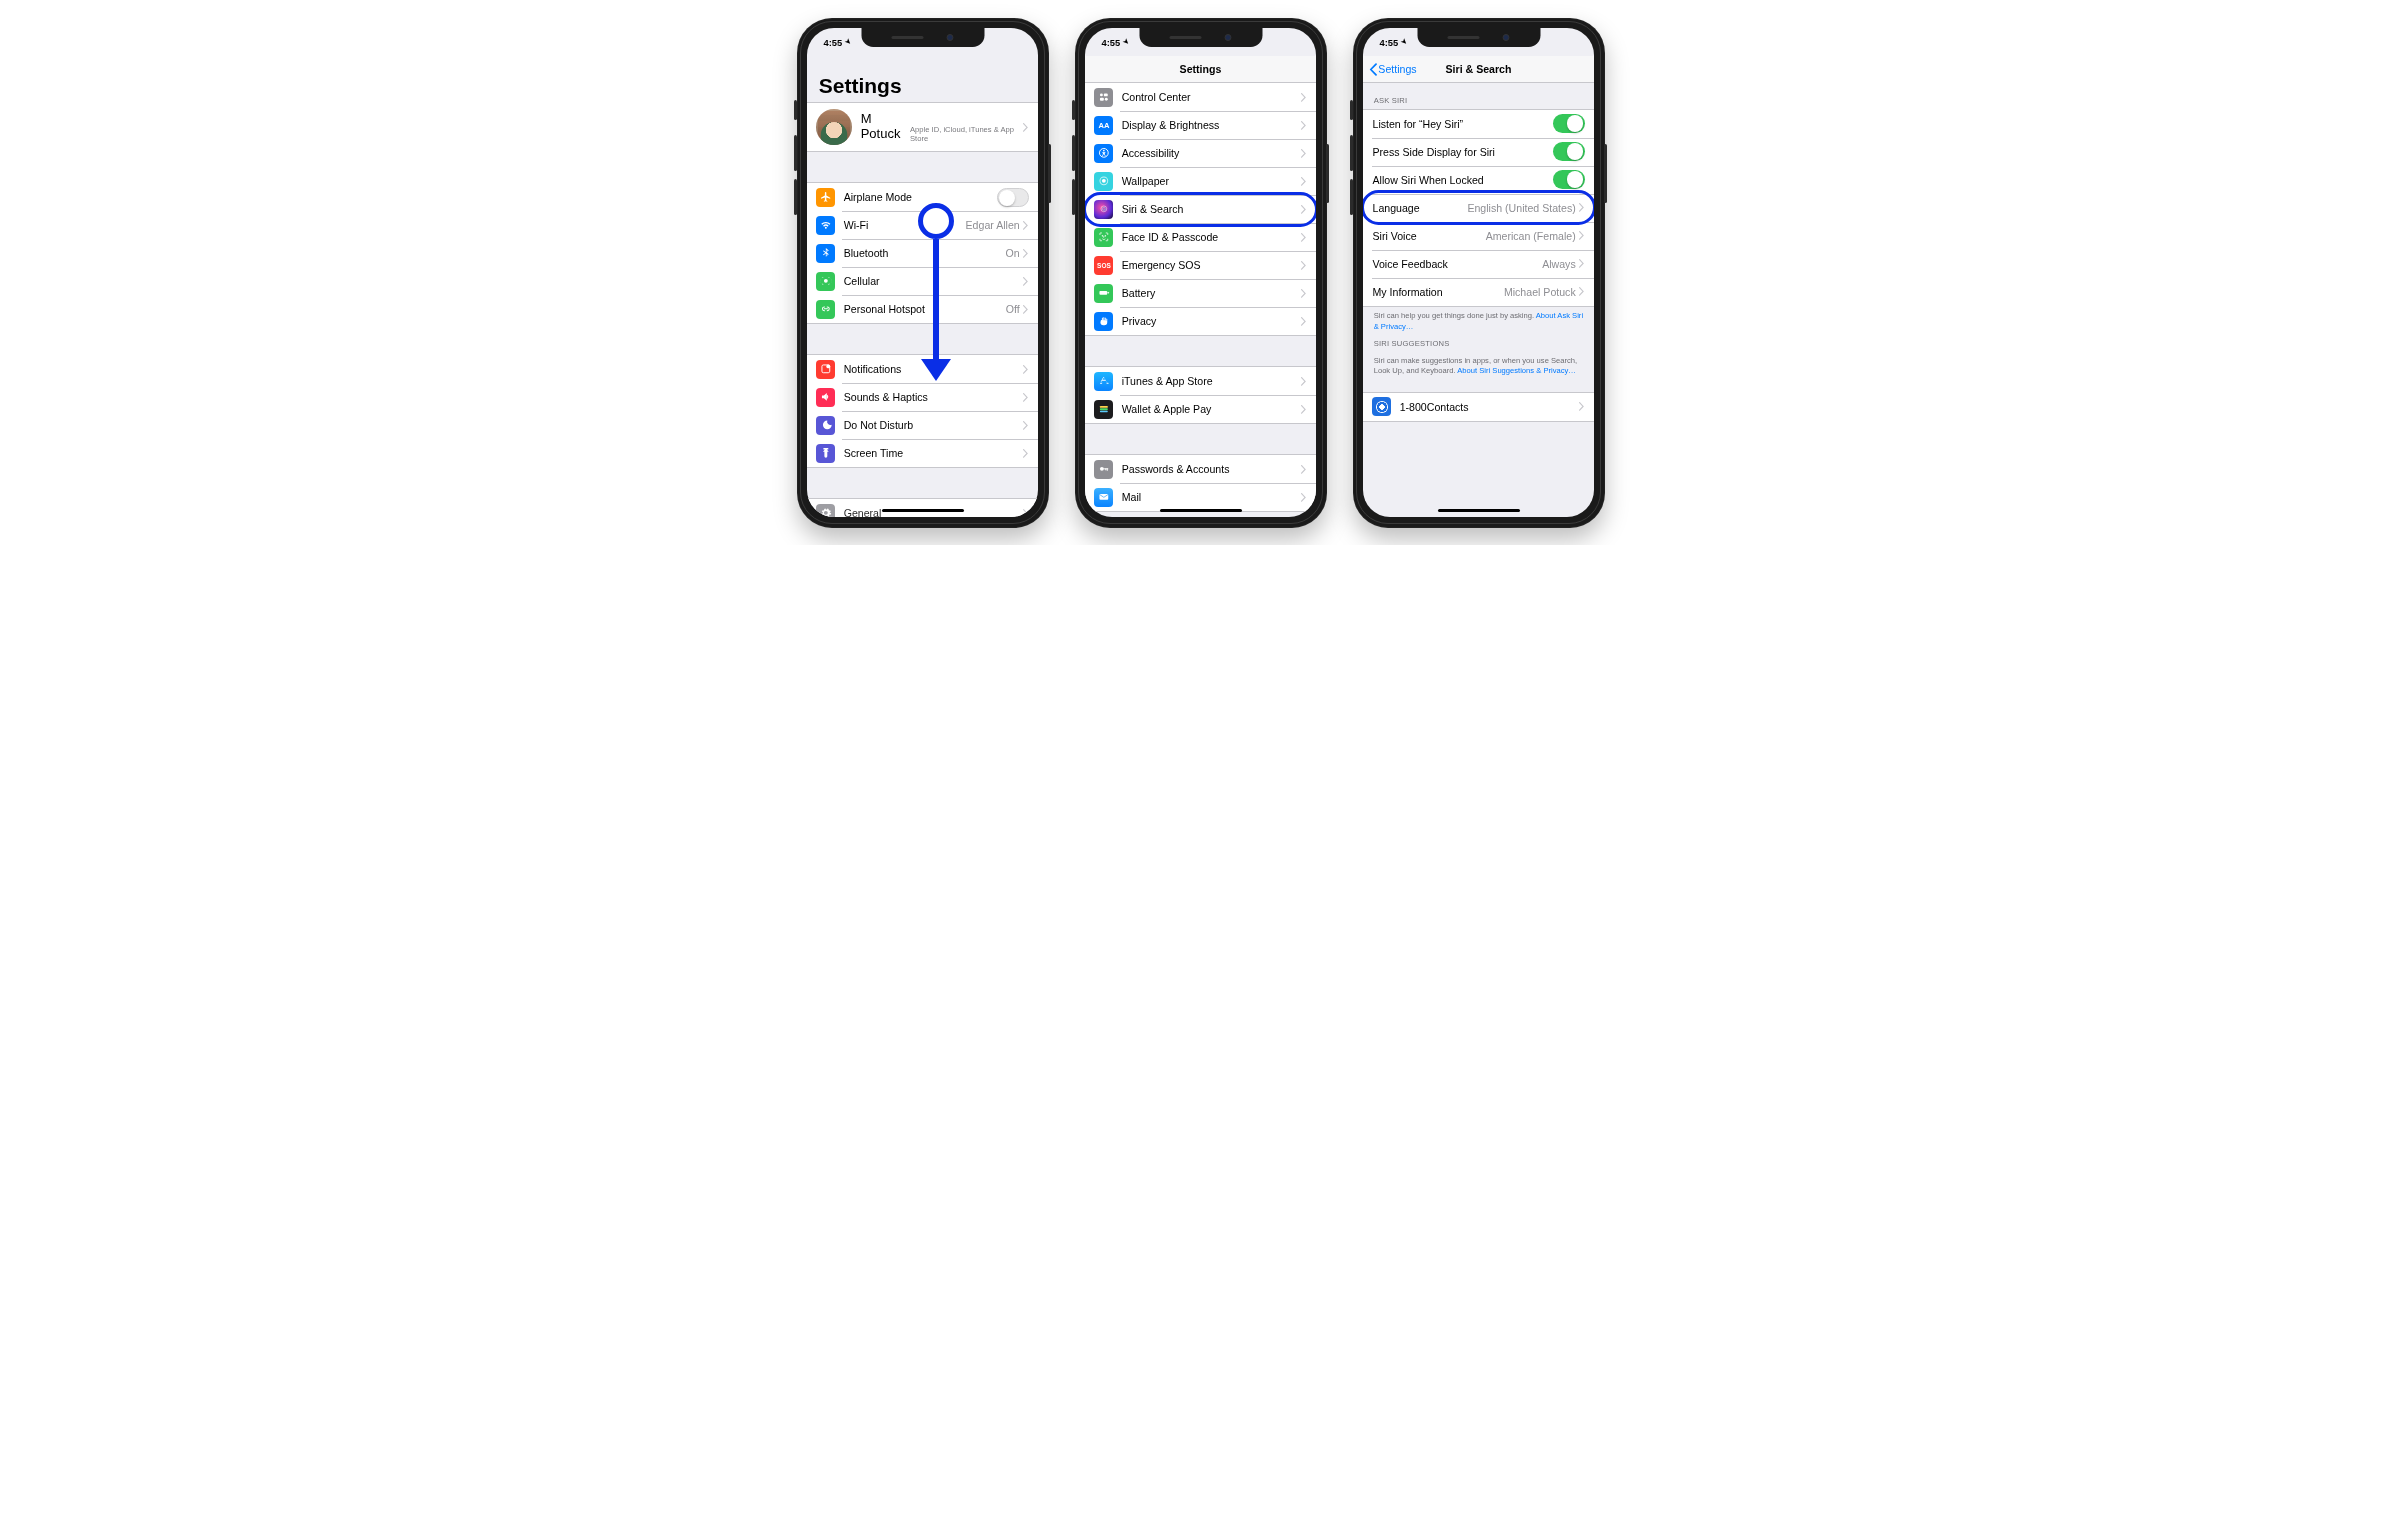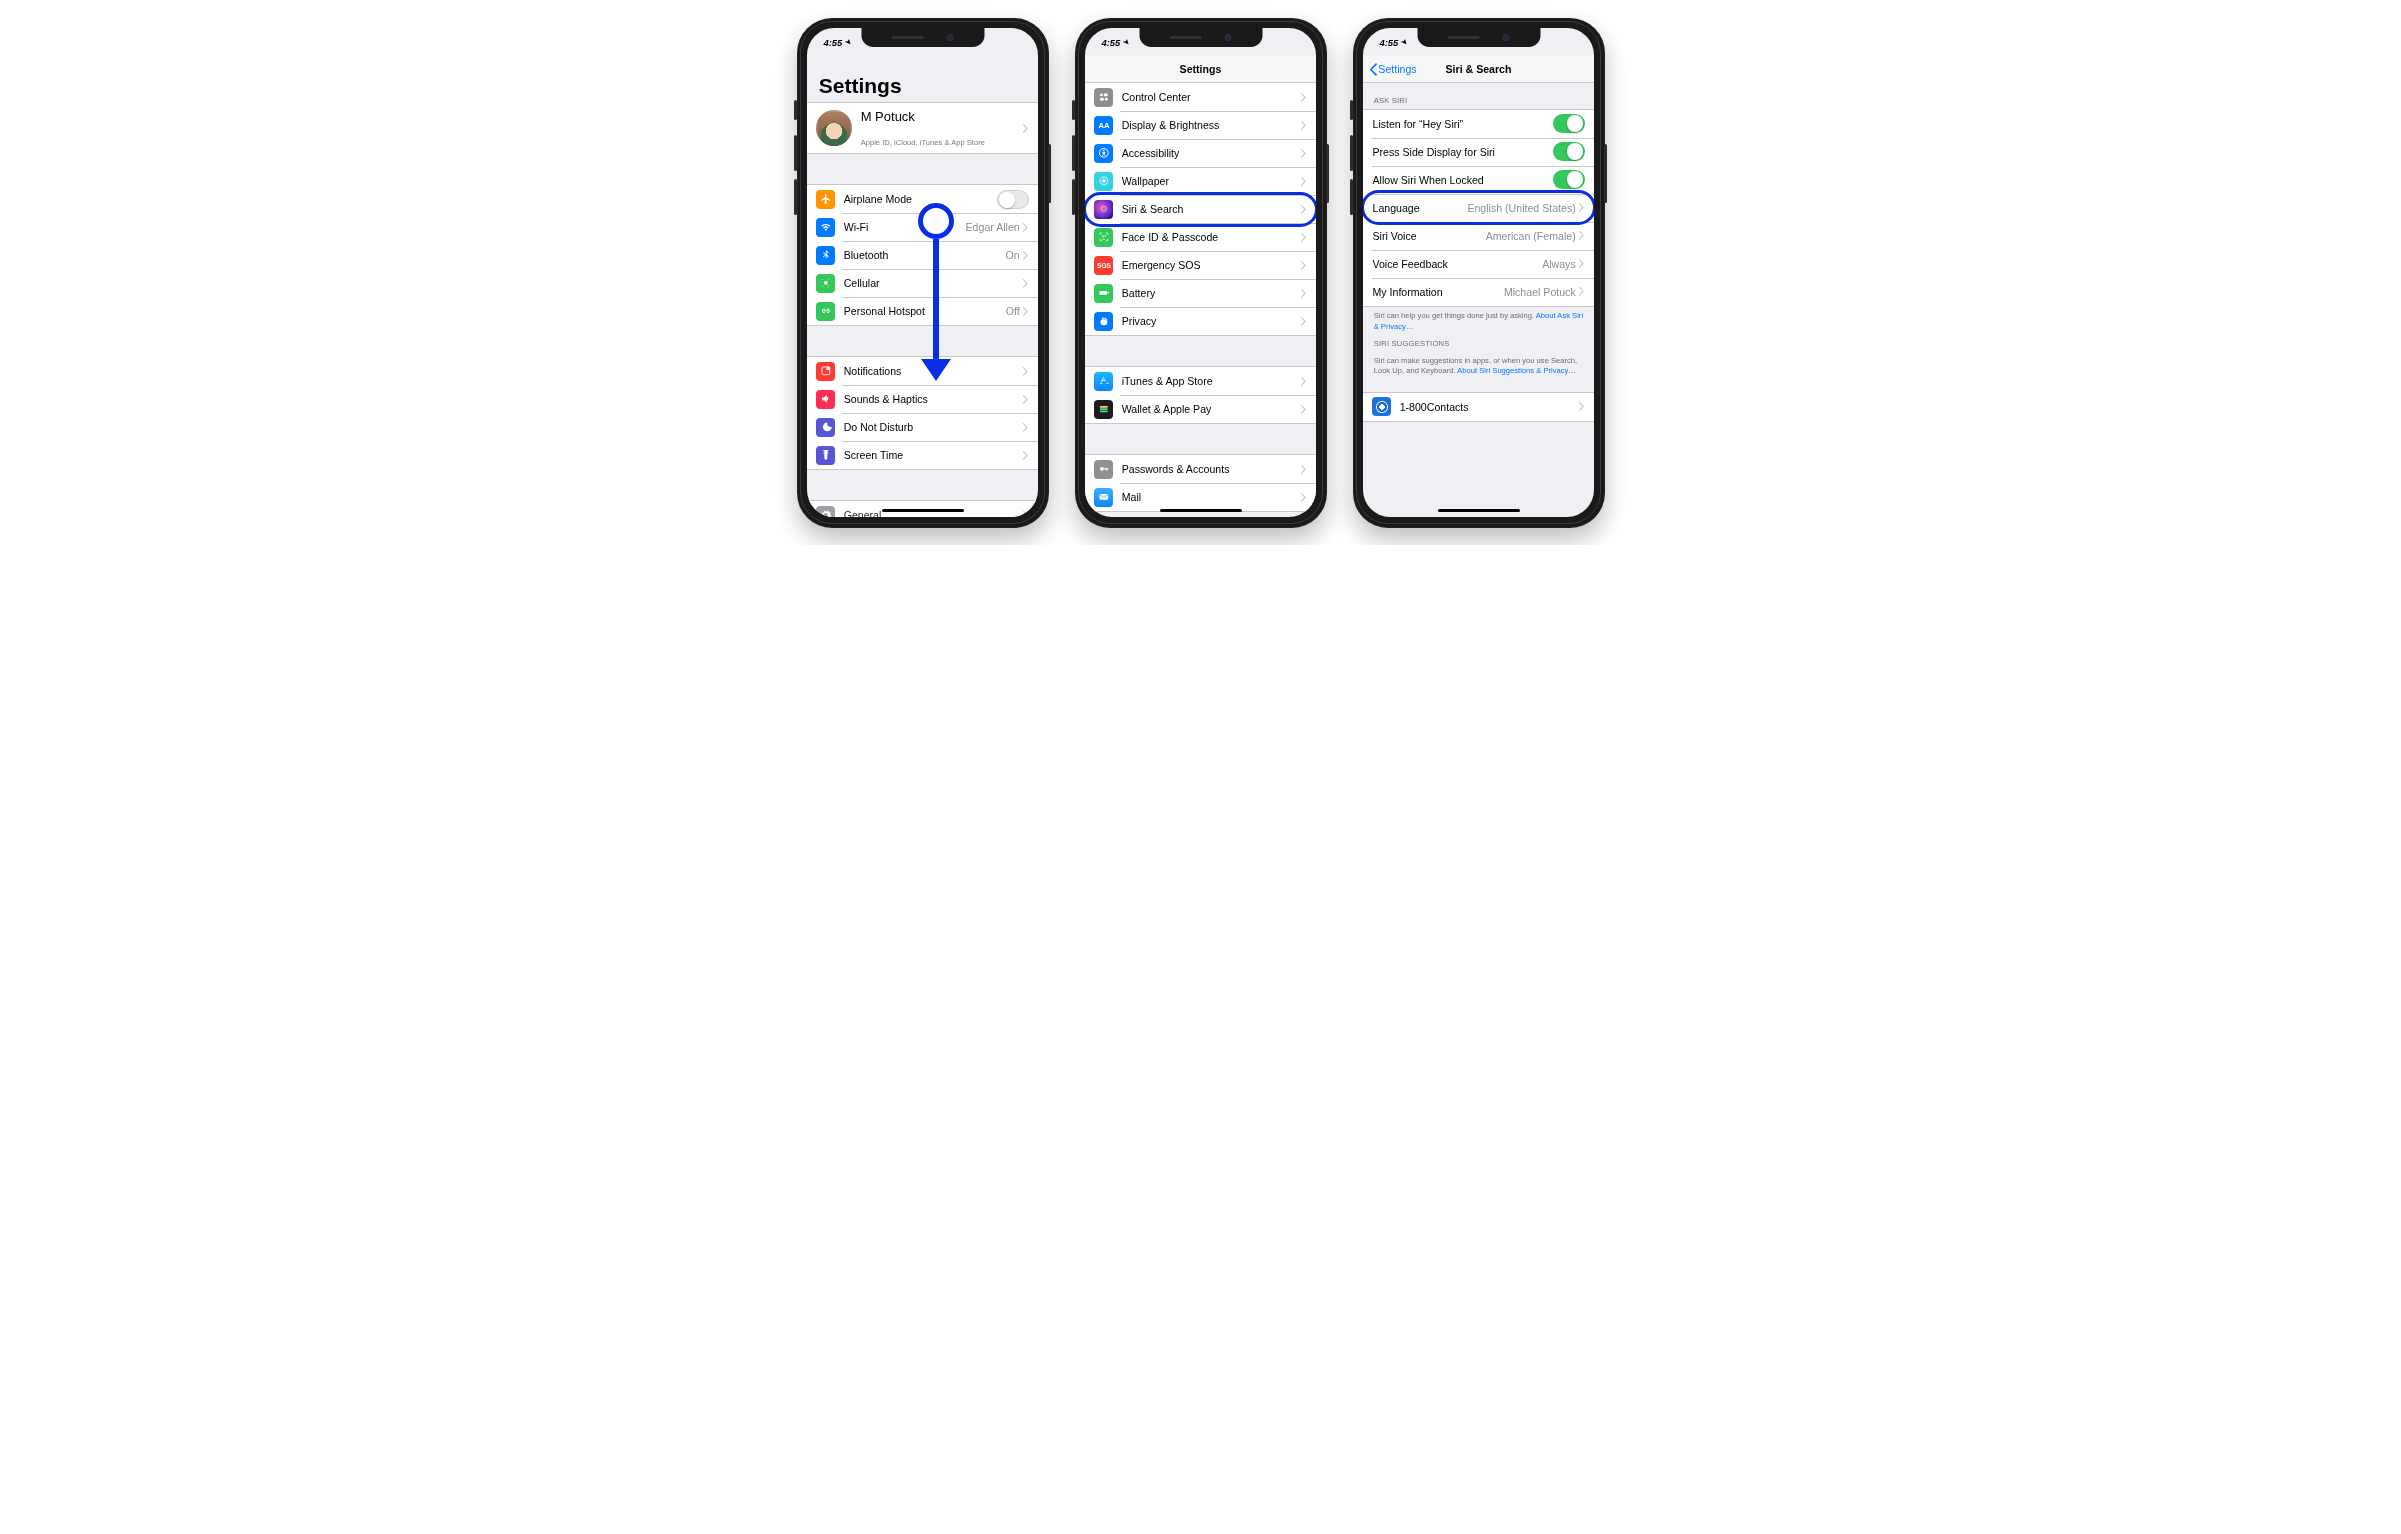--- a/index.html
+++ b/index.html
@@ -44,21 +44,20 @@
     display:flex; align-items:center; justify-content:center; gap:23.5px;
   }
   .notch .speaker{width:32px;height:3.5px;background:#333;border-radius:1.8px;}
   .notch .cam{width:7px;height:7px;background:#1d2a4a;border-radius:50%;border:1.2px solid #333;}
 
   .statusbar{
     position:relative;
     height:28px; display:flex; justify-content:space-between; align-items:center;
     padding:0 16.4px; font-size:9.4px; font-weight:600; color:#000;
     z-index:40;
-    font-style:italic;
   }
   .statusbar .left{display:flex;align-items:center;gap:2.3px;}
   .statusbar .right{display:flex;align-items:center;gap:3.5px;}
   .sig svg, .wifiicon svg, .batt svg {display:block;}
   .loc{transform:rotate(45deg);display:inline-block;}
 
   
   .navbar{
     position:relative;
     height:27px; display:flex; align-items:center; justify-content:center;
@@ -119,21 +118,21 @@
     background:radial-gradient(circle at 50% 30%, #f3d5b8 0 35%, transparent 36%), #3a6a4a;
   }
   .idrow .avatar::before{
     content:"";position:absolute;inset:0;
     background:
       linear-gradient(to right, rgba(255,255,255,.9) 0 6%, transparent 6% 94%, rgba(255,255,255,.9) 94%),
       linear-gradient(to bottom, rgba(255,255,255,.9) 0 6%, transparent 6% 94%, rgba(255,255,255,.9) 94%),
       repeating-linear-gradient(#b24a3a 0 5.9px,#8a3a2e 5.9px 11.7px);
     opacity:.12;
   }
-  .idrow .txts{display:flex;flex-direction:column;flex:1;}
+  .idrow .txts{display:flex;flex:1;}
   .idrow .name{font-size:13px;}
   .idrow .sub{font-size:7.6px;color:#3c3c43;opacity:.7;margin-top:14px;}
 
   
   .toggle{width:32px;height:19px;border-radius:9.4px;position:relative;}
   .toggle.on{background:#34c759;}
   .toggle.off{background:#e9e9ea;border:0.6px solid #d0d0d2;}
   .toggle .knob{position:absolute;top:1.2px;width:16.4px;height:16.4px;border-radius:50%;background:#fff;box-shadow:0 1.2px 2.3px rgba(0,0,0,.25);}
   .toggle.on .knob{right:1.2px;}
   .toggle.off .knob{left:1.2px;}

